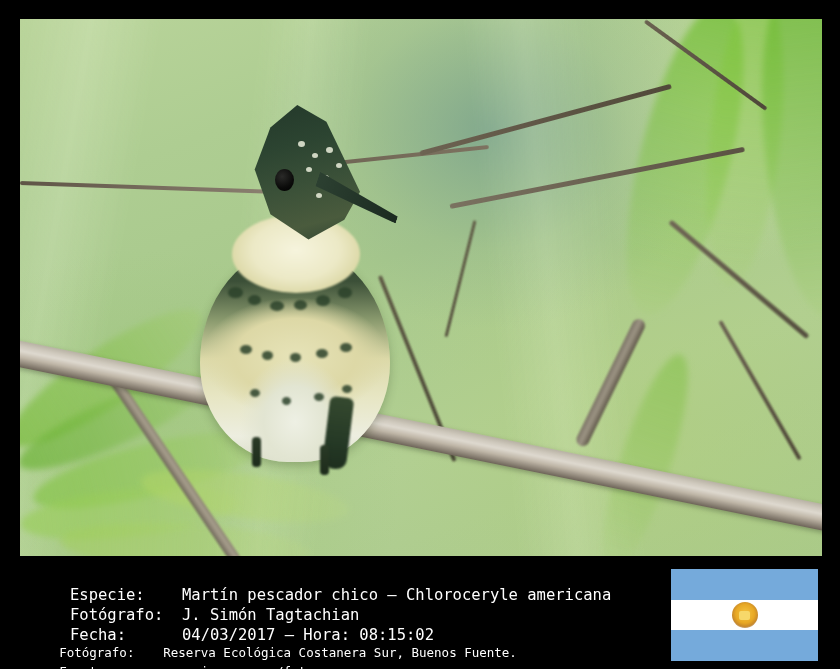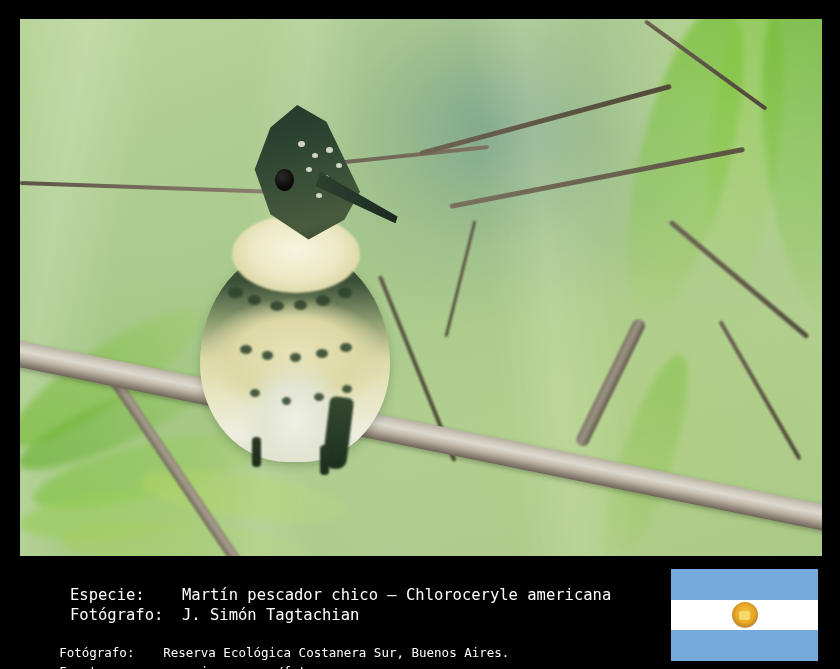--- a/index.html
+++ b/index.html
@@ -348,23 +348,26 @@
   <div class="caption">
 
     <div class="cap-row cap-big" style="top:11px;">
       <span class="cap-label lab-big">Especie:</span><span>Martín pescador chico – Chloroceryle americana</span>
     </div>
 
     <div class="cap-row cap-big" style="top:31px;">
       <span class="cap-label lab-big">Fotógrafo:</span><span>J. Simón Tagtachian</span>
     </div>
 
+    <div class="cap-row cap-big" style="top:51px;">
+      <span class="cap-label lab-big">Fecha:</span><span>04/03/2017 – Hora: 08:15:02</span>
+    </div>
 
     <div class="cap-row cap-small" style="top:73px;">
-      <span class="cap-label lab-small">Fotógrafo:</span><span>Reserva Ecológica Costanera Sur, Buenos Aires.</span>
+      <span class="cap-label lab-small">Fotógrafo:</span><span>Reserva Ecológica Costanera Sur, Buenos Fuente.</span>
     </div>
 
     <div class="cap-row cap-small" style="top:92px;">
       <span class="cap-label lab-small">Fuente:</span><span>www.siyc.com.ar/fotos</span>
     </div>
   </div>
 
   <div class="flag">
     <div class="flag-stripe-top"></div>
     <div class="flag-stripe-bottom"></div>

